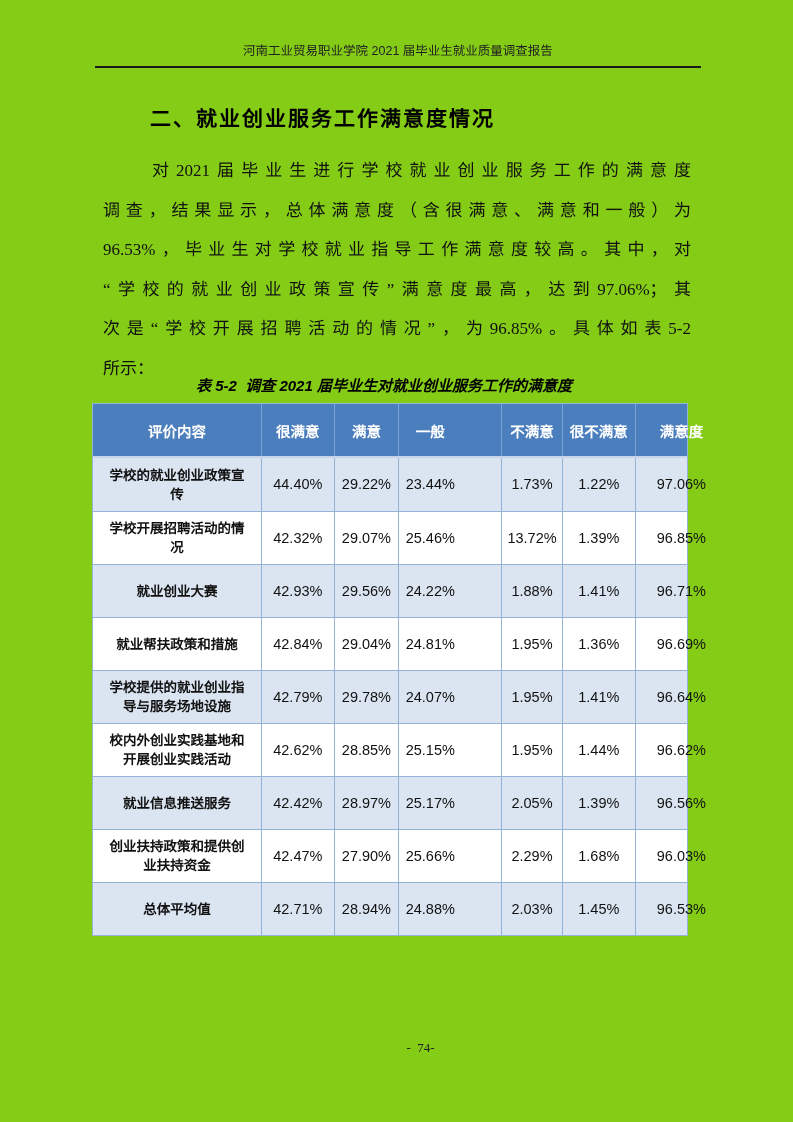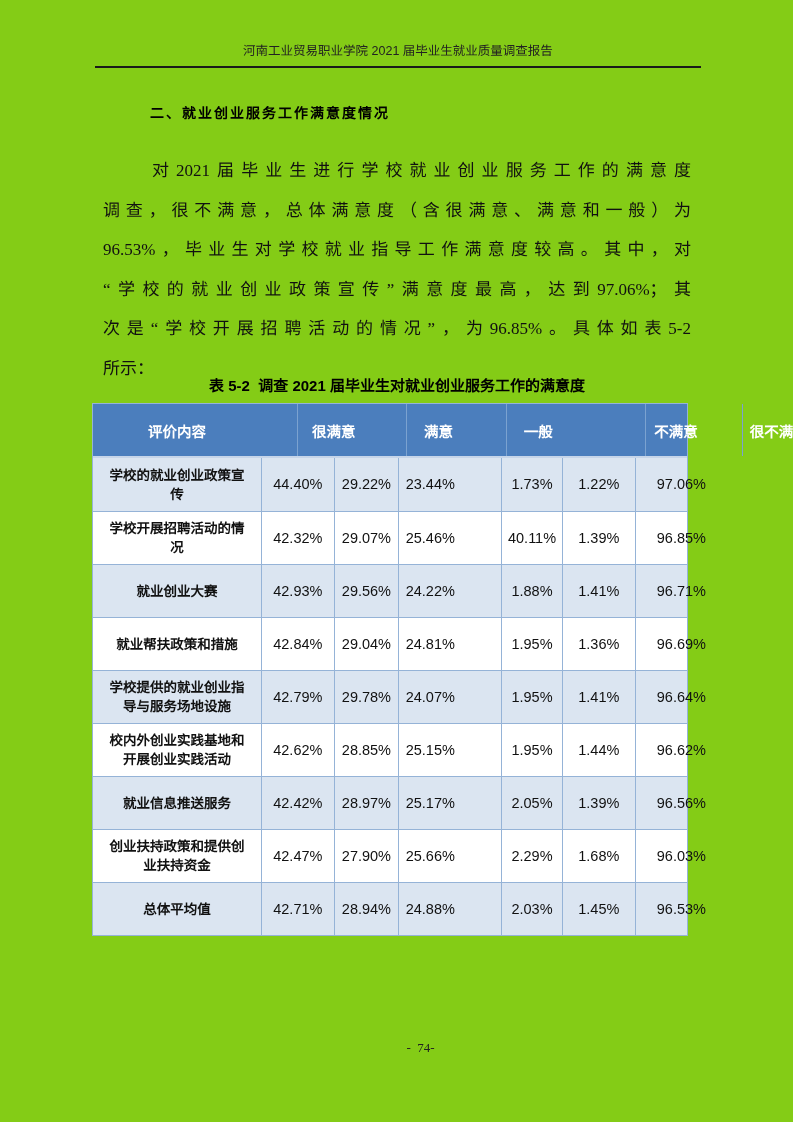--- a/index.html
+++ b/index.html
@@ -26,60 +26,60 @@
     color:#222;
     padding-bottom:7px;
     border-bottom:2px solid #1a1a1a;
     font-family:"Liberation Sans","DejaVu Sans",sans-serif;
   }
   
   .section-heading{
     position:absolute;top:102px;left:150px;
     font-family:Liberation Sans, sans-serif;
     font-weight:bold;
-    font-size:14px;
+    font-size:21px;
     letter-spacing:2px;
     color:#000;
   }
   
   .paragraph{
     position:absolute;top:151px;left:103px;width:588px;
     font-size:17px;
     color:#111;
   }
   .para-line{
     height:39.5px;line-height:39.5px;
     text-align:justify;
     text-align-last:justify;
     white-space:nowrap;
   }
   .para-line.indent{text-indent:49px;}
   .para-line.last{text-align-last:left;}
   
   .table-caption{
-    position:absolute;top:374px;left:97px;width:600px;
+    position:absolute;top:374px;left:84px;width:600px;
     text-align:center;
     font-family:"Liberation Sans","DejaVu Sans",sans-serif;
     font-weight:bold;
     font-size:15px;
     color:#000;
     white-space:pre;
+    font-style:italic;
   }
   
   .sat-table{
     position:absolute;top:403px;left:92px;width:596px;
     font-family:"Liberation Sans","DejaVu Sans",sans-serif;
     border:1px solid var(--border);
   }
   .thead{
     display:flex;
     height:54px;
     background:var(--header-bg);
     border-bottom:2px solid var(--header-underline);
-    gap:36px;
   }
   .th{
     display:flex;align-items:center;justify-content:center;
     color:#ffffff;
     font-weight:bold;
     font-size:14.5px;
     border-left:1px solid #7ba2d0;
   }
   .th:first-child{border-left:none;}
   .tr{
@@ -128,21 +128,21 @@
 <div class="page">
 
   <div class="page-header">
     <span>河南工业贸易职业学院 2021 届毕业生就业质量调查报告</span>
   </div>
 
   <div class="section-heading">二、就业创业服务工作满意度情况</div>
 
   <div class="paragraph">
     <div class="para-line indent">对2021届毕业生进行学校就业创业服务工作的满意度</div>
-    <div class="para-line">调查，很不满意，总体满意度（含很满意、满意和一般）为</div>
+    <div class="para-line">调查，结果显示，总体满意度（含很满意、满意和一般）为</div>
     <div class="para-line">96.53%，毕业生对学校就业指导工作满意度较高。其中，对</div>
     <div class="para-line">“学校的就业创业政策宣传”满意度最高，达到97.06%；其</div>
     <div class="para-line">次是“学校开展招聘活动的情况”，为96.85%。具体如表5-2</div>
     <div class="para-line last">所示：</div>
   </div>
 
   <div class="table-caption">表 5-2  调查 2021 届毕业生对就业创业服务工作的满意度</div>
 
   <div class="sat-table">
     <div class="thead">
@@ -162,21 +162,21 @@
           <div class="td c3">23.44%</div>
           <div class="td c4">1.73%</div>
           <div class="td c5">1.22%</div>
           <div class="td c6">97.06%</div>
         </div>
         <div class="tr">
           <div class="td label c0">学校开展招聘活动的情况</div>
           <div class="td c1">42.32%</div>
           <div class="td c2">29.07%</div>
           <div class="td c3">25.46%</div>
-          <div class="td c4">40.11%</div>
+          <div class="td c4">13.72%</div>
           <div class="td c5">1.39%</div>
           <div class="td c6">96.85%</div>
         </div>
         <div class="tr">
           <div class="td label c0">就业创业大赛</div>
           <div class="td c1">42.93%</div>
           <div class="td c2">29.56%</div>
           <div class="td c3">24.22%</div>
           <div class="td c4">1.88%</div>
           <div class="td c5">1.41%</div>

